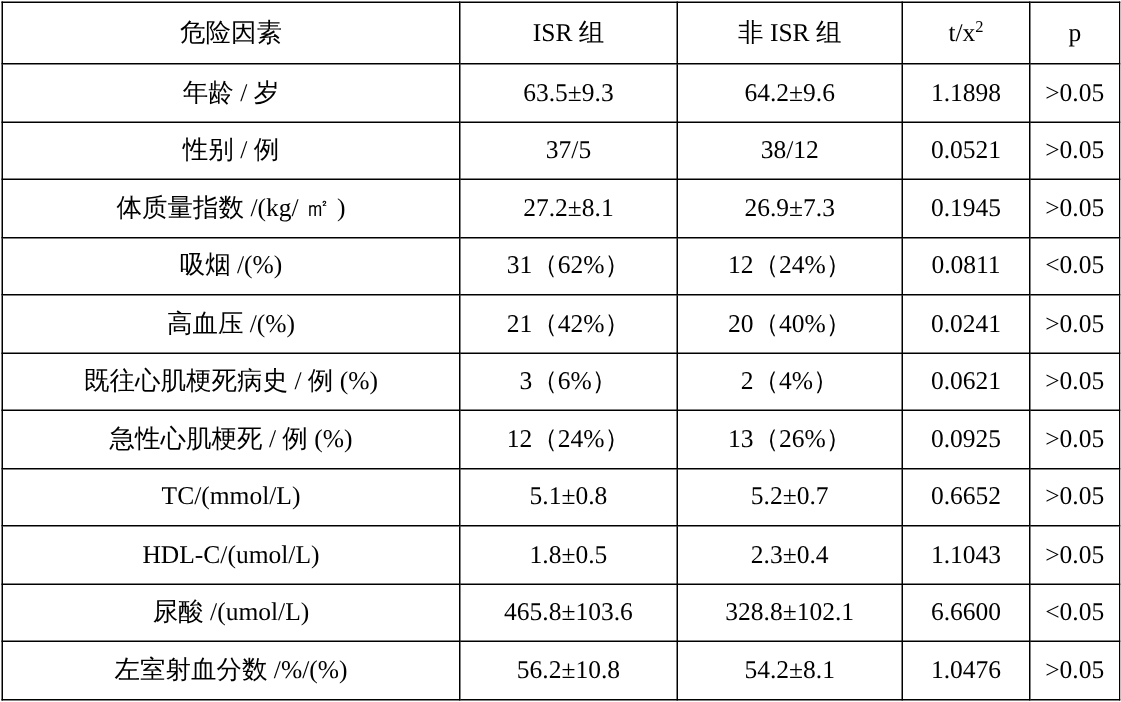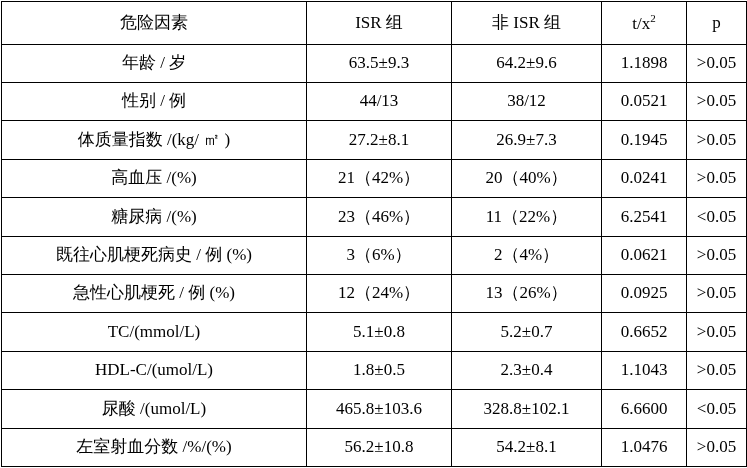--- a/index.html
+++ b/index.html
@@ -76,45 +76,45 @@
 
       <tr>
         <td class="label-cell">年龄 / 岁</td>
         <td>63.5±9.3</td>
         <td>64.2±9.6</td>
         <td>1.1898</td>
         <td>&gt;0.05</td>
       </tr>
       <tr>
         <td class="label-cell">性别 / 例</td>
-        <td>44/13</td>
+        <td>37/5</td>
         <td>38/12</td>
         <td>0.0521</td>
         <td>&gt;0.05</td>
       </tr>
       <tr>
         <td class="label-cell">体质量指数 /(kg/ ㎡ )</td>
         <td>27.2±8.1</td>
         <td>26.9±7.3</td>
         <td>0.1945</td>
         <td>&gt;0.05</td>
       </tr>
       <tr>
+        <td class="label-cell">吸烟 /(%)</td>
+        <td>31（62%）</td>
+        <td>12（24%）</td>
+        <td>0.0811</td>
+        <td>&lt;0.05</td>
+      </tr>
+      <tr>
         <td class="label-cell">高血压 /(%)</td>
         <td>21（42%）</td>
         <td>20（40%）</td>
         <td>0.0241</td>
         <td>&gt;0.05</td>
-      </tr>
-      <tr>
-        <td class="label-cell">糖尿病 /(%)</td>
-        <td>23（46%）</td>
-        <td>11（22%）</td>
-        <td>6.2541</td>
-        <td>&lt;0.05</td>
       </tr>
       <tr>
         <td class="label-cell">既往心肌梗死病史 / 例 (%)</td>
         <td>3（6%）</td>
         <td>2（4%）</td>
         <td>0.0621</td>
         <td>&gt;0.05</td>
       </tr>
       <tr>
         <td class="label-cell">急性心肌梗死 / 例 (%)</td>

